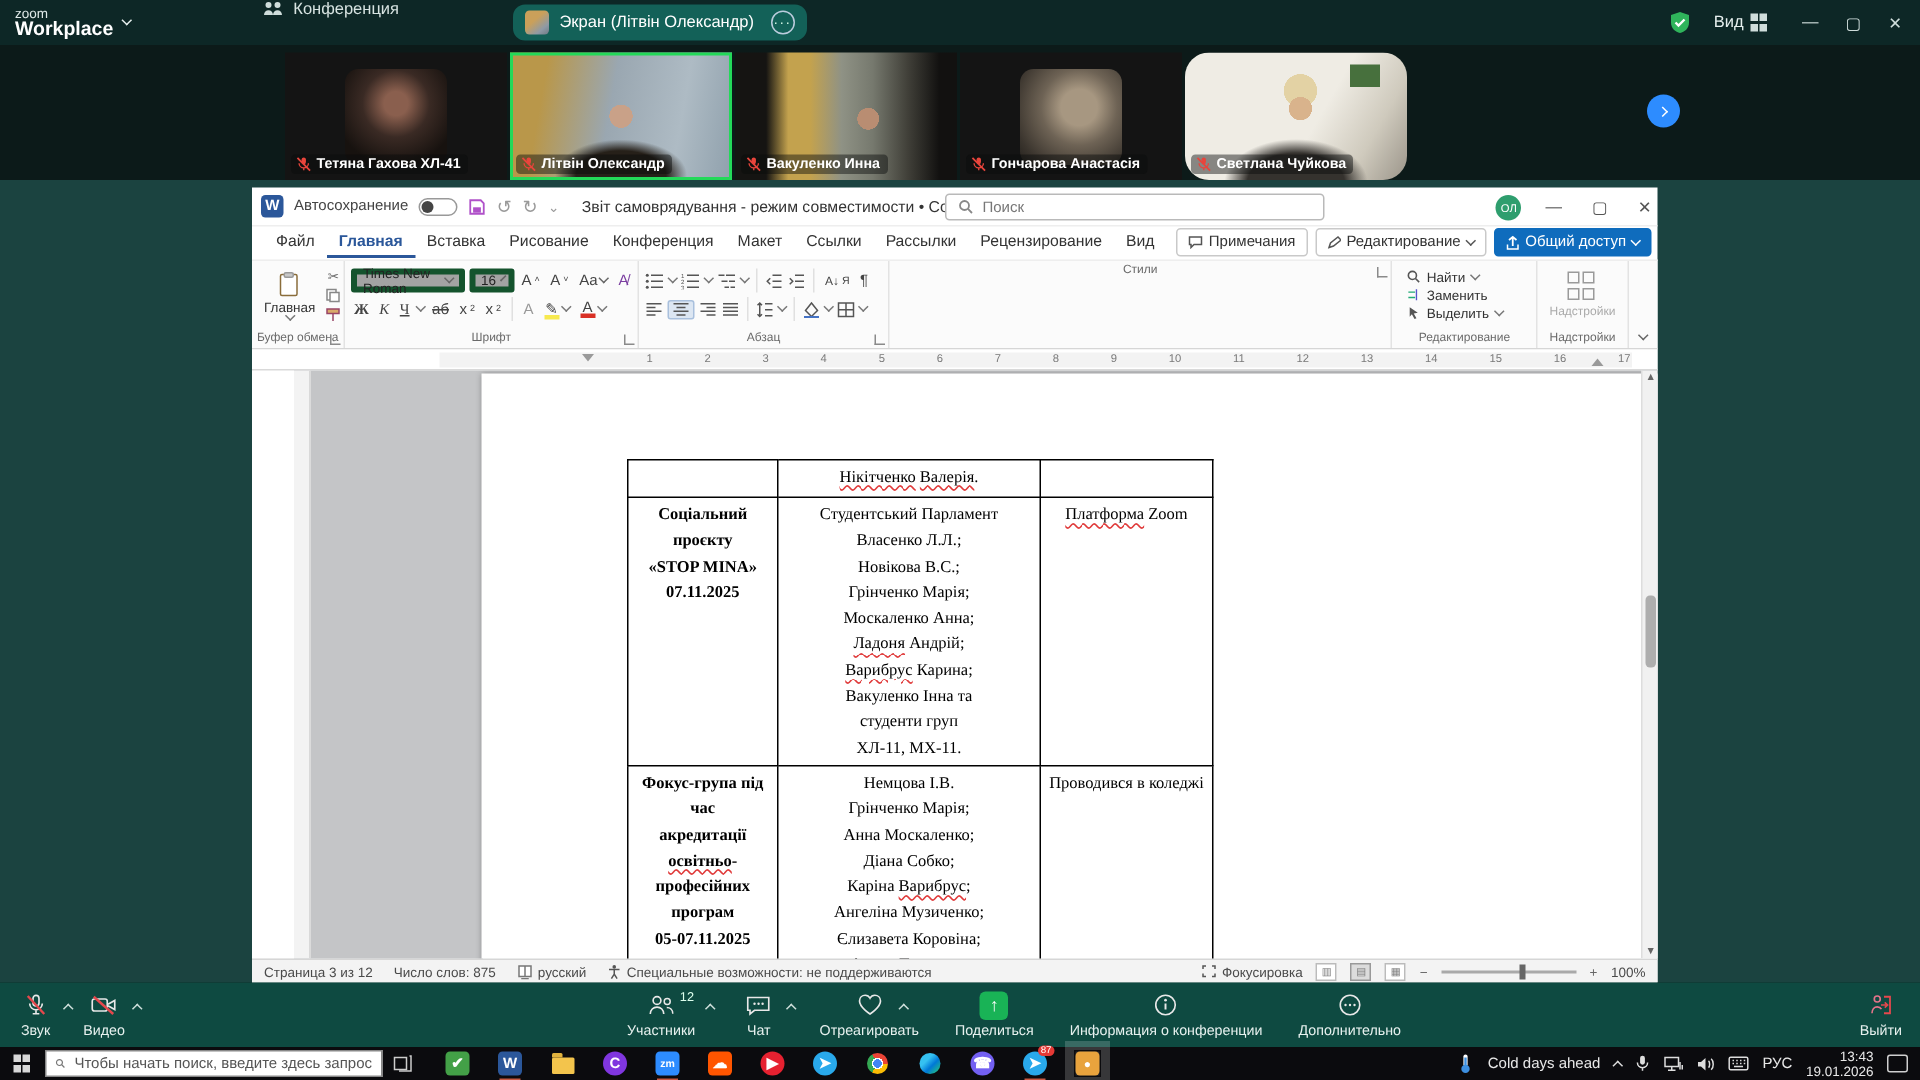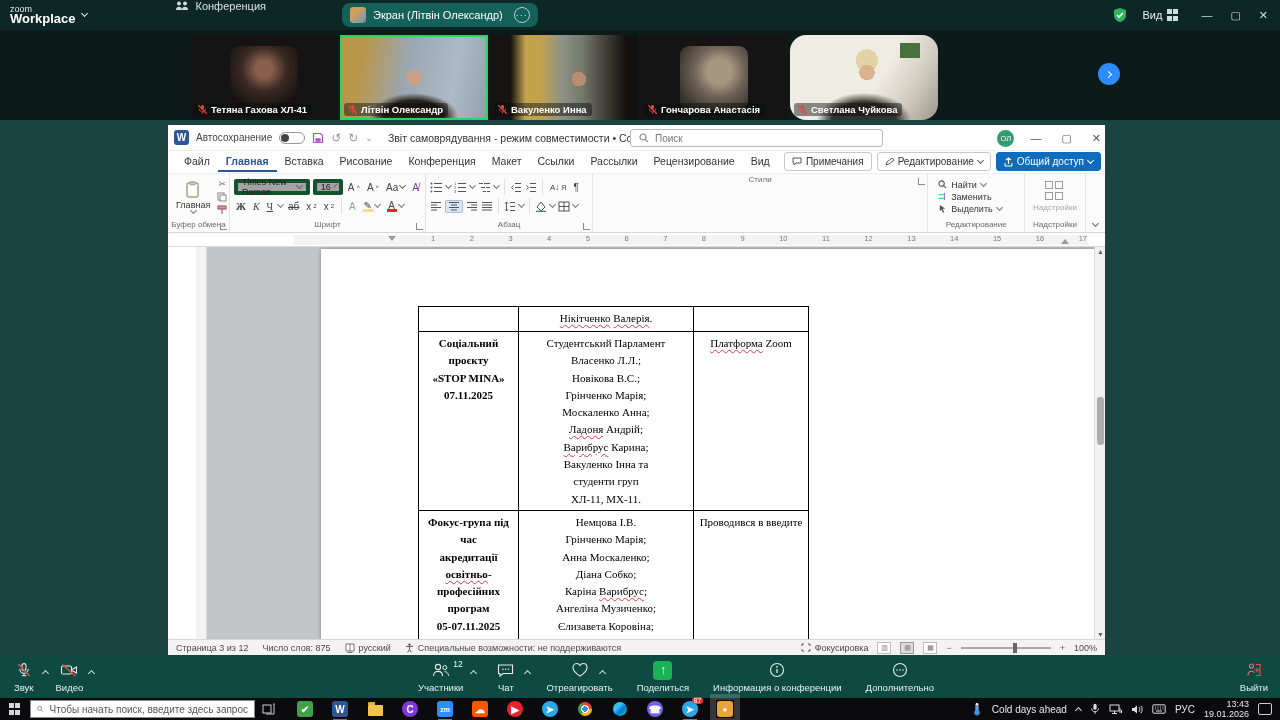--- a/index.html
+++ b/index.html
@@ -571,21 +571,21 @@
                   <td class="c3"></td>
                 </tr>
                 <tr>
                   <td class="c1">Соціальний<br>проєкту<br>«STOP MINA»<br>07.11.2025</td>
                   <td class="c2">Студентський Парламент<br>Власенко Л.Л.;<br>Новікова В.С.;<br>Грінченко Марія;<br>Москаленко Анна;<br><span class="sq">Ладоня</span> Андрій;<br><span class="sq">Варибрус</span> Карина;<br>Вакуленко Інна та<br>студенти груп<br>ХЛ-11, МХ-11.</td>
                   <td class="c3"><span class="sq">Платформа</span> Zoom</td>
                 </tr>
                 <tr>
                   <td class="c1">Фокус-група під<br>час<br>акредитації<br><span class="sq">освітньо</span>-<br>професійних<br>програм<br>05-07.11.2025</td>
                   <td class="c2">Немцова І.В.<br>Грінченко Марія;<br>Анна Москаленко;<br>Діана Собко;<br>Каріна <span class="sq">Варибрус</span>;<br>Ангеліна Музиченко;<br>Єлизавета Коровіна;<br>Артем Ткаченко;</td>
-                  <td class="c3">Проводився в введите</td>
+                  <td class="c3">Проводився в коледжі</td>
                 </tr>
               </tbody>
             </table>
         </div>
         <div class="vsb">
           <span class="ar" style="top:1px">▲</span>
           <span class="thumb"></span>
           <span class="ar" style="bottom:1px">▼</span>
         </div>
       </div>

